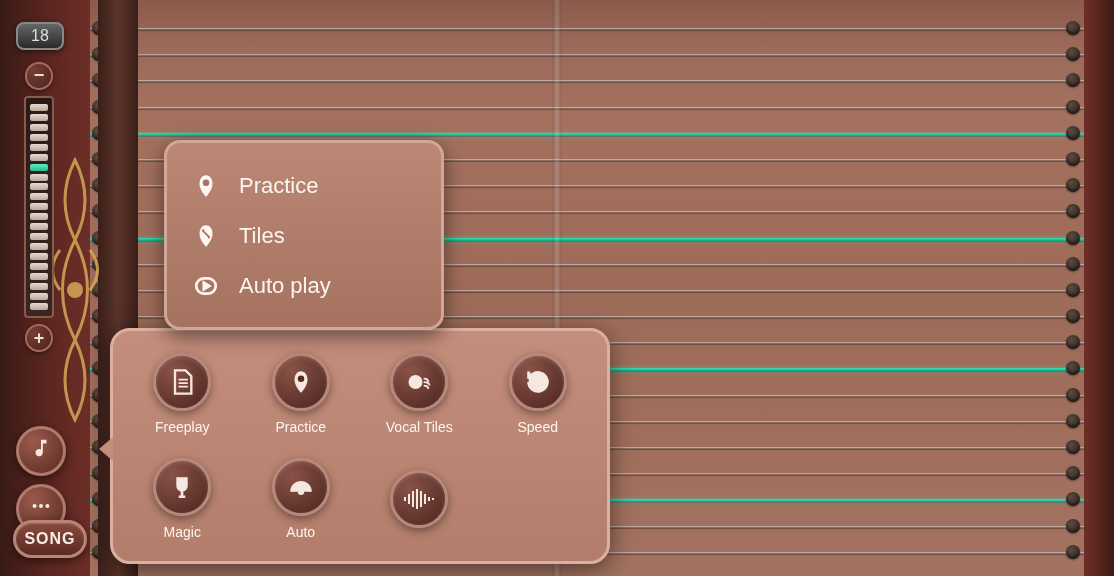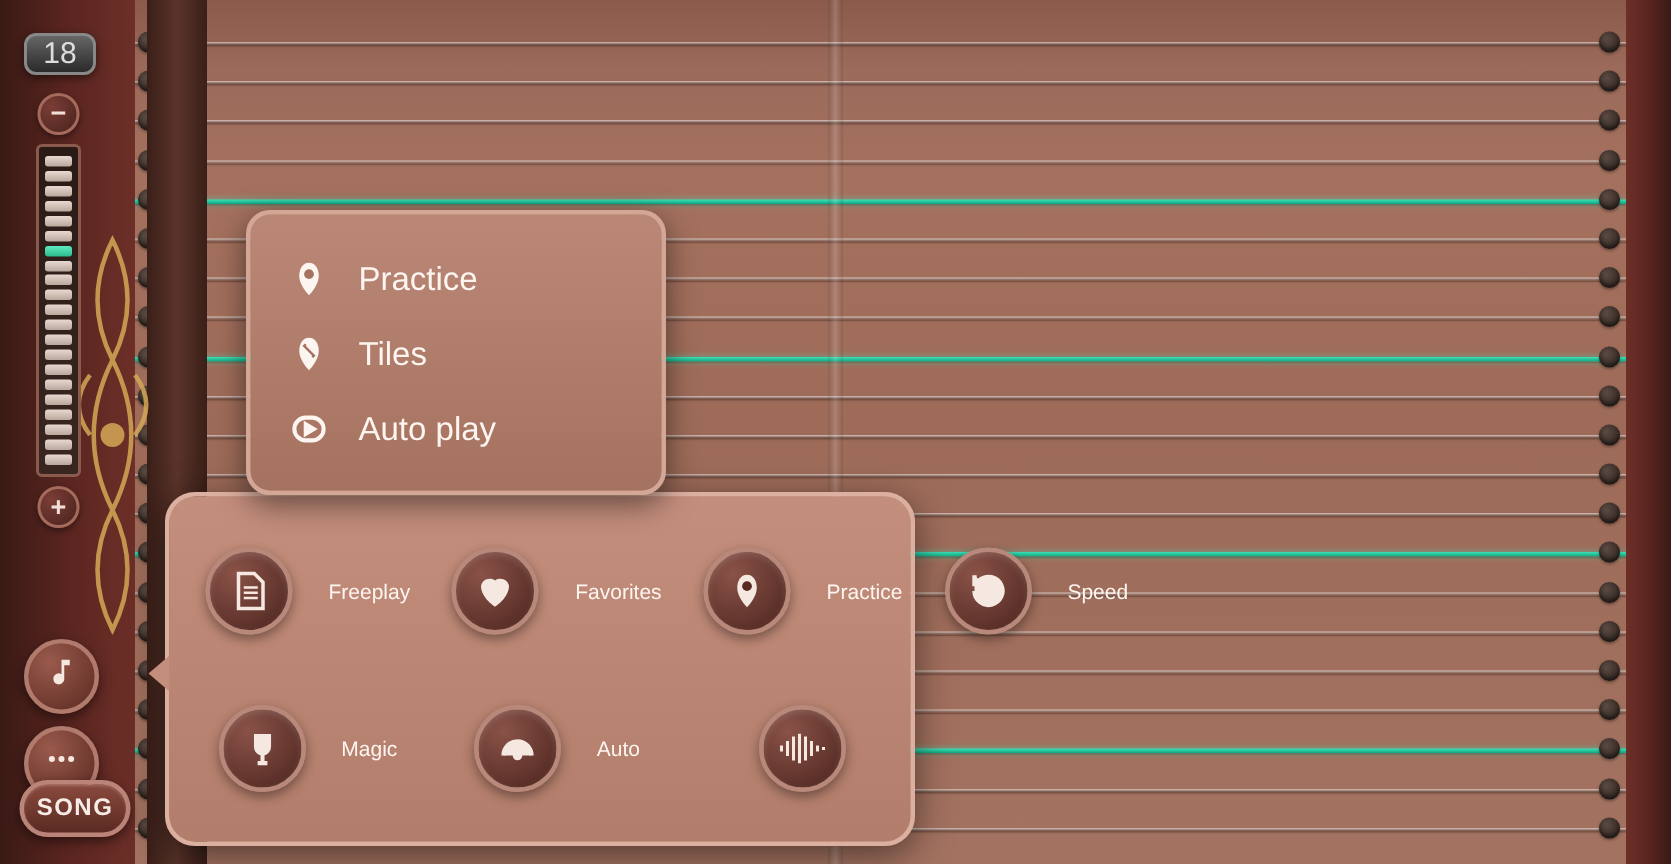--- a/index.html
+++ b/index.html
@@ -91,21 +91,21 @@
   position: absolute;
   top: 22px;
   left: 16px;
   width: 48px;
   height: 28px;
   border-radius: 8px;
   background: linear-gradient(180deg, #666, #2a2a2a);
   border: 2px solid #888;
   z-index: 5;
   color: #ddd;
-  font-size: 20px;
+  font-size: 16px;
   font-weight: 500;
   display: flex;
   align-items: center;
   justify-content: center;
   box-shadow: 0 2px 6px rgba(0,0,0,0.5);
 }
 
 
 .slider-panel {
   position: absolute;
@@ -252,24 +252,24 @@
   left: -14px;
   top: 106px;
   width: 0;
   height: 0;
   border-top: 12px solid transparent;
   border-bottom: 12px solid transparent;
   border-right: 14px solid #c48e7c;
 }
 .tool-item {
   display: flex;
-  flex-direction: row;
-  align-items: center;
-  justify-content: center;
-  gap: 24px;
+  flex-direction: column;
+  align-items: center;
+  justify-content: center;
+  gap: 8px;
   cursor: pointer;
 }
 .tool-btn {
   width: 58px;
   height: 58px;
   border-radius: 50%;
   background: radial-gradient(circle at 32% 28%, #8a5248, #4a241d);
   border: 3px solid #b8887a;
   display: flex;
   align-items: center;
@@ -518,34 +518,35 @@
       <div class="tool-btn">
         <svg width="28" height="28" viewBox="0 0 24 24">
           <path d="M6 2h9l5 5v15H6z" fill="none" stroke="#f5e8e0" stroke-width="2"></path>
           <path d="M9 10h8M9 13h8M9 16h8" stroke="#f5e8e0" stroke-width="1.5"></path>
         </svg>
       </div>
       <div class="tool-label">Freeplay</div>
     </div>
     <div class="tool-item">
       <div class="tool-btn">
-        <svg width="28" height="28" viewBox="0 0 24 24">
-          <path d="M12 21s-8-5-8-12a5 5 0 0 1 8-3 5 5 0 0 1 8 3c0 7-8 12-8 12z" fill="#f5e8e0"></path>
-        </svg>
-      </div>
-      <div class="tool-label">Favorites</div>
-    </div>
-    <div class="tool-item">
-      <div class="tool-btn">
         <svg width="26" height="26" viewBox="0 0 24 24">
           <path d="M12 2C8 2 6 6 6 10c0 6 6 12 6 12s6-6 6-12c0-4-2-8-6-8z" fill="#f5e8e0"></path>
           <circle cx="12" cy="9" r="3" fill="#5a2a22"></circle>
         </svg>
       </div>
       <div class="tool-label">Practice</div>
+    </div>
+    <div class="tool-item">
+      <div class="tool-btn">
+        <svg width="28" height="28" viewBox="0 0 24 24" fill="#f5e8e0">
+          <circle cx="9" cy="12" r="6"></circle>
+          <path d="M16 9c2 0 4 1 4 3M16 12c3 0 5 1 5 3M16 15c2 0 4 1 4 3" stroke="#f5e8e0" stroke-width="1.5" fill="none"></path>
+        </svg>
+      </div>
+      <div class="tool-label">Vocal Tiles</div>
     </div>
     <div class="tool-item">
       <div class="tool-btn">
         <svg width="28" height="28" viewBox="0 0 24 24" fill="none" stroke="#f5e8e0" stroke-width="2.5">
           <path d="M4 12a8 8 0 1 0 3-6.3L4 8"></path>
           <path d="M4 3v5h5"></path>
         </svg>
       </div>
       <div class="tool-label">Speed</div>
     </div>

